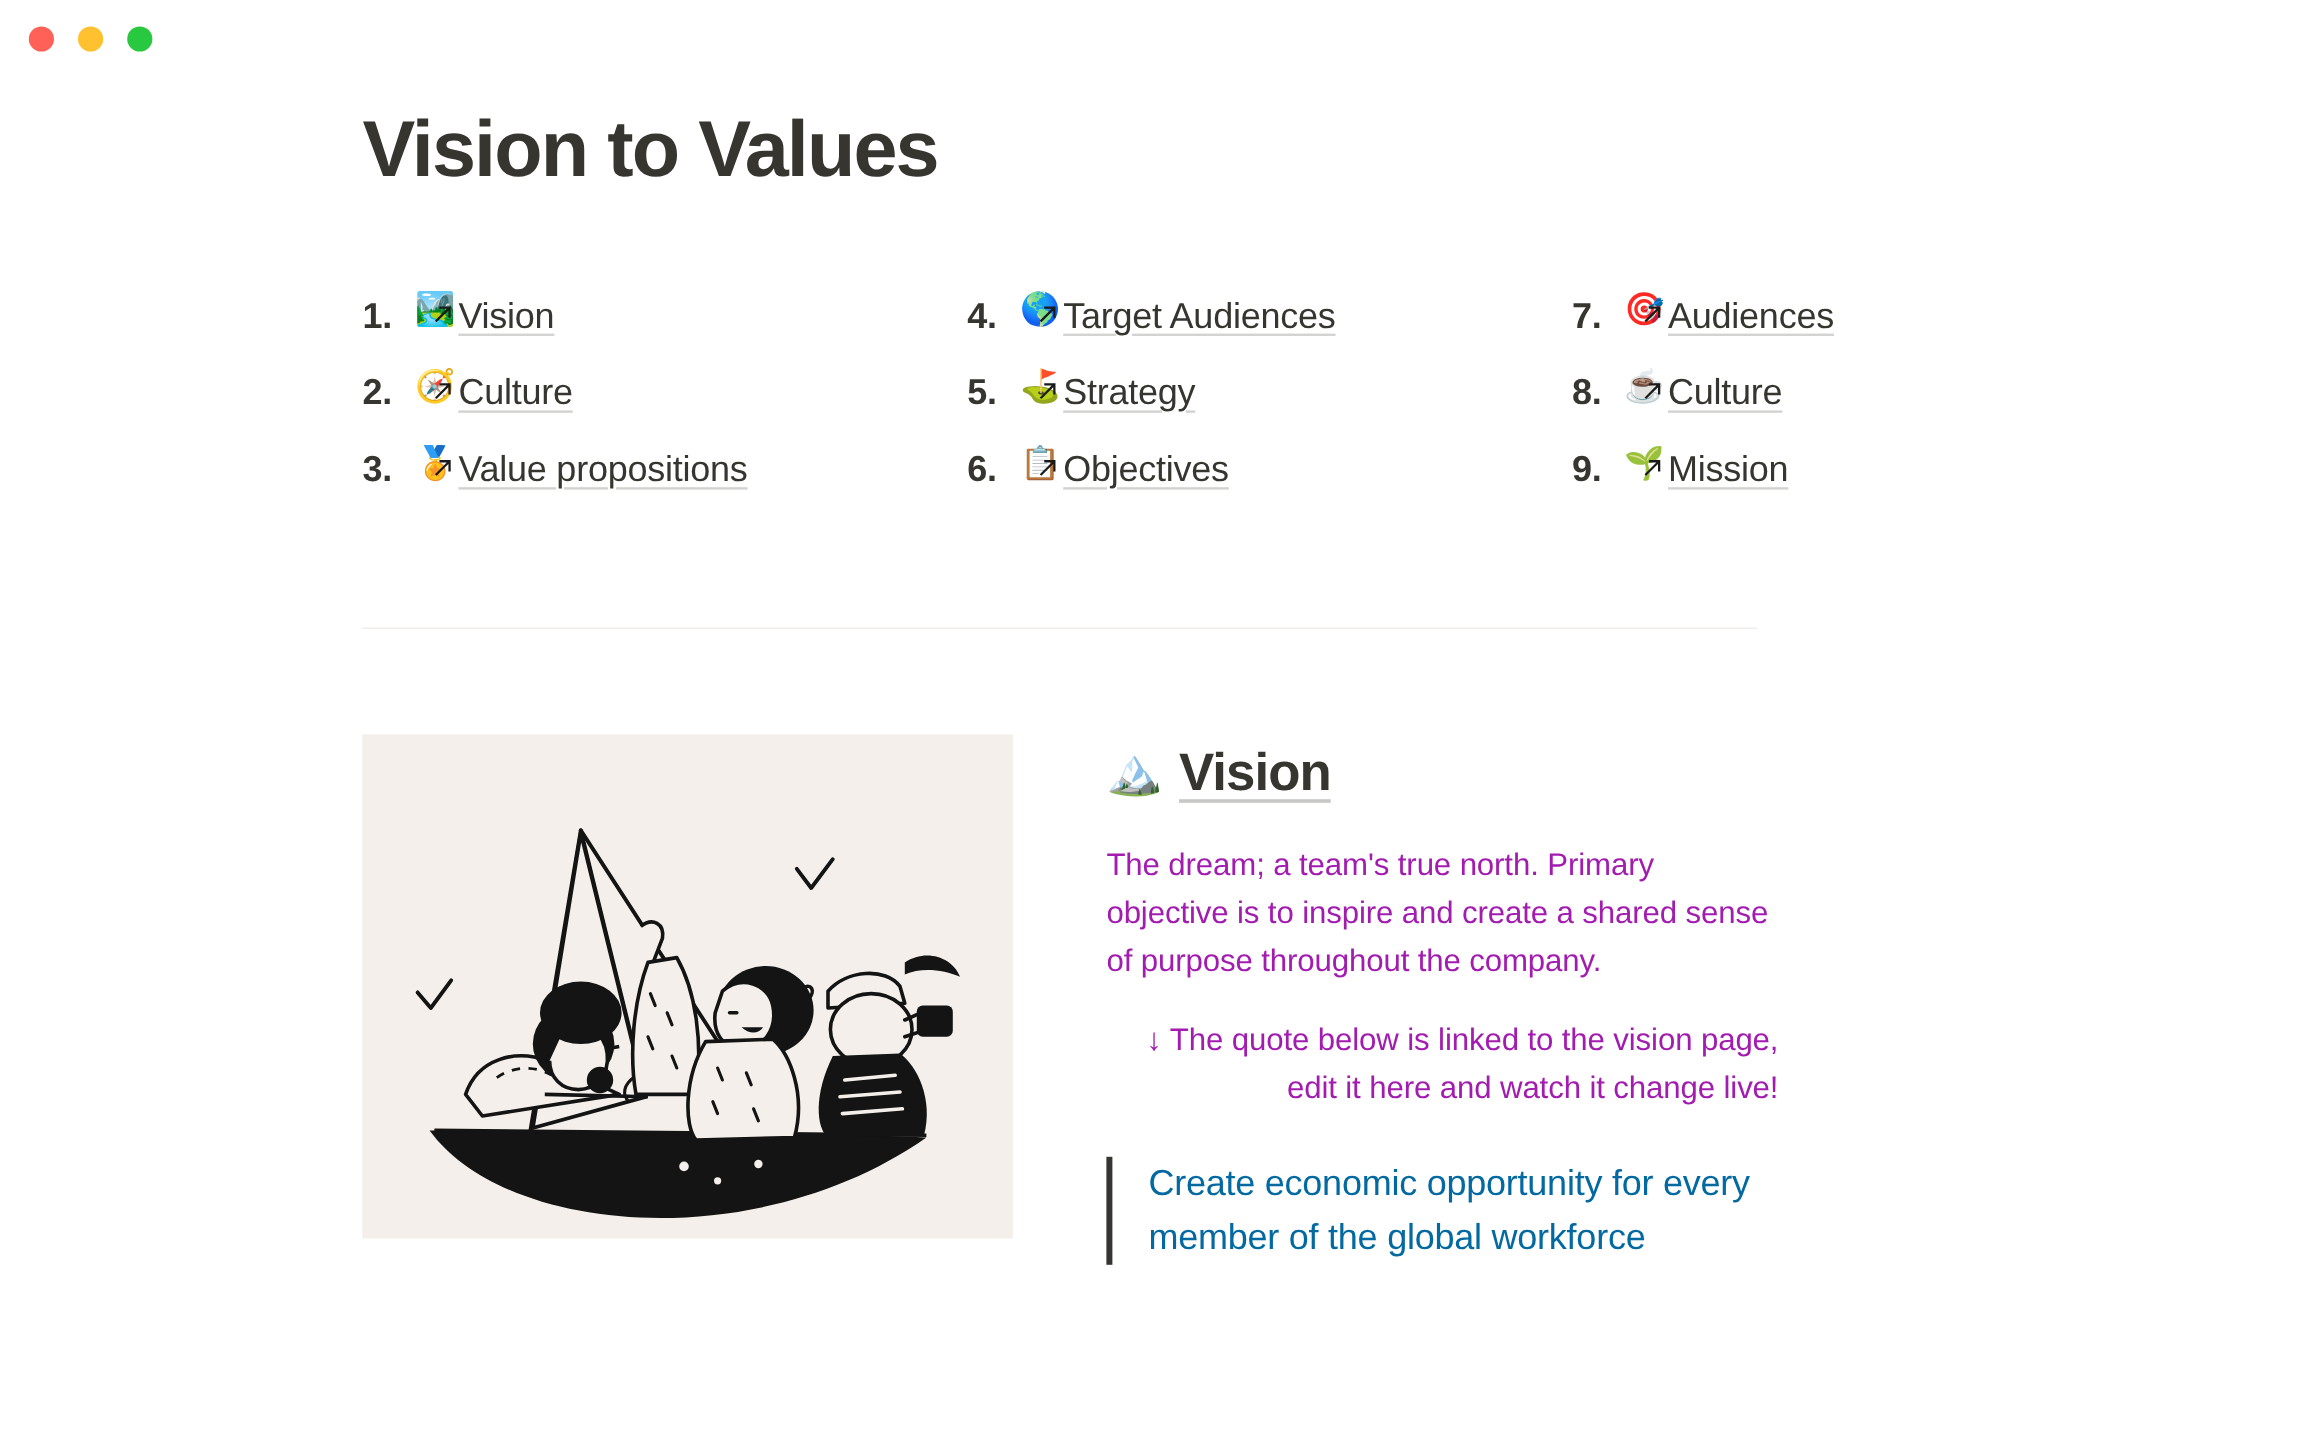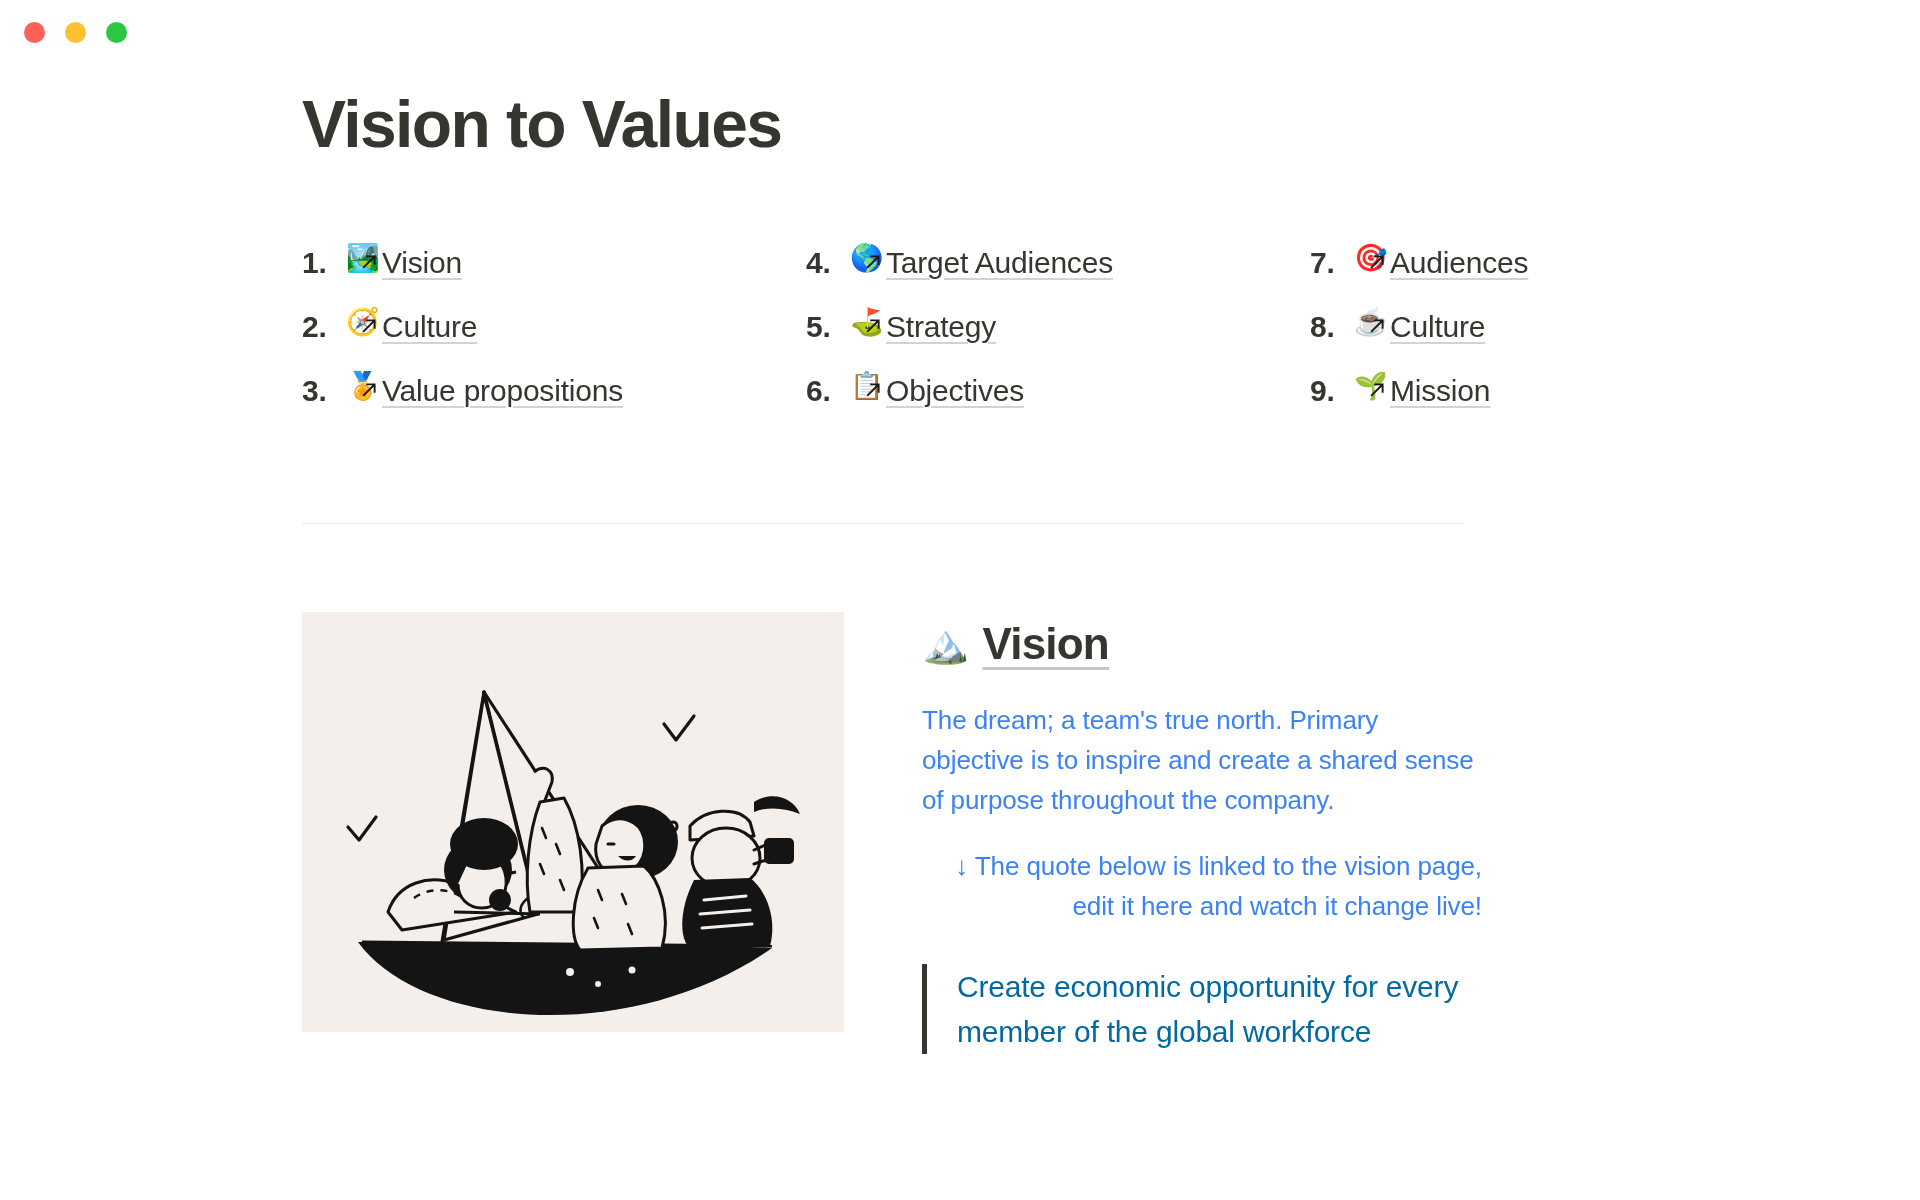--- a/index.html
+++ b/index.html
@@ -164,21 +164,21 @@
     text-decoration: underline;
     text-decoration-color: rgba(55,53,47,0.28);
     text-underline-offset: 8px;
     text-decoration-thickness: 3px;
   }
 
   .vision-para {
     margin-top: 34px;
     font-size: 26px;
     line-height: 1.54;
-    color: #3b82f6;
+    color: #a21caf;
     letter-spacing: -0.1px;
   }
   .vision-para.second { margin-top: 26px; text-align: right; }
 
   .quote {
     margin-top: 38px;
     border-left: 5px solid #37352F;
     padding-left: 30px;
     font-size: 30px;
     line-height: 1.5;

